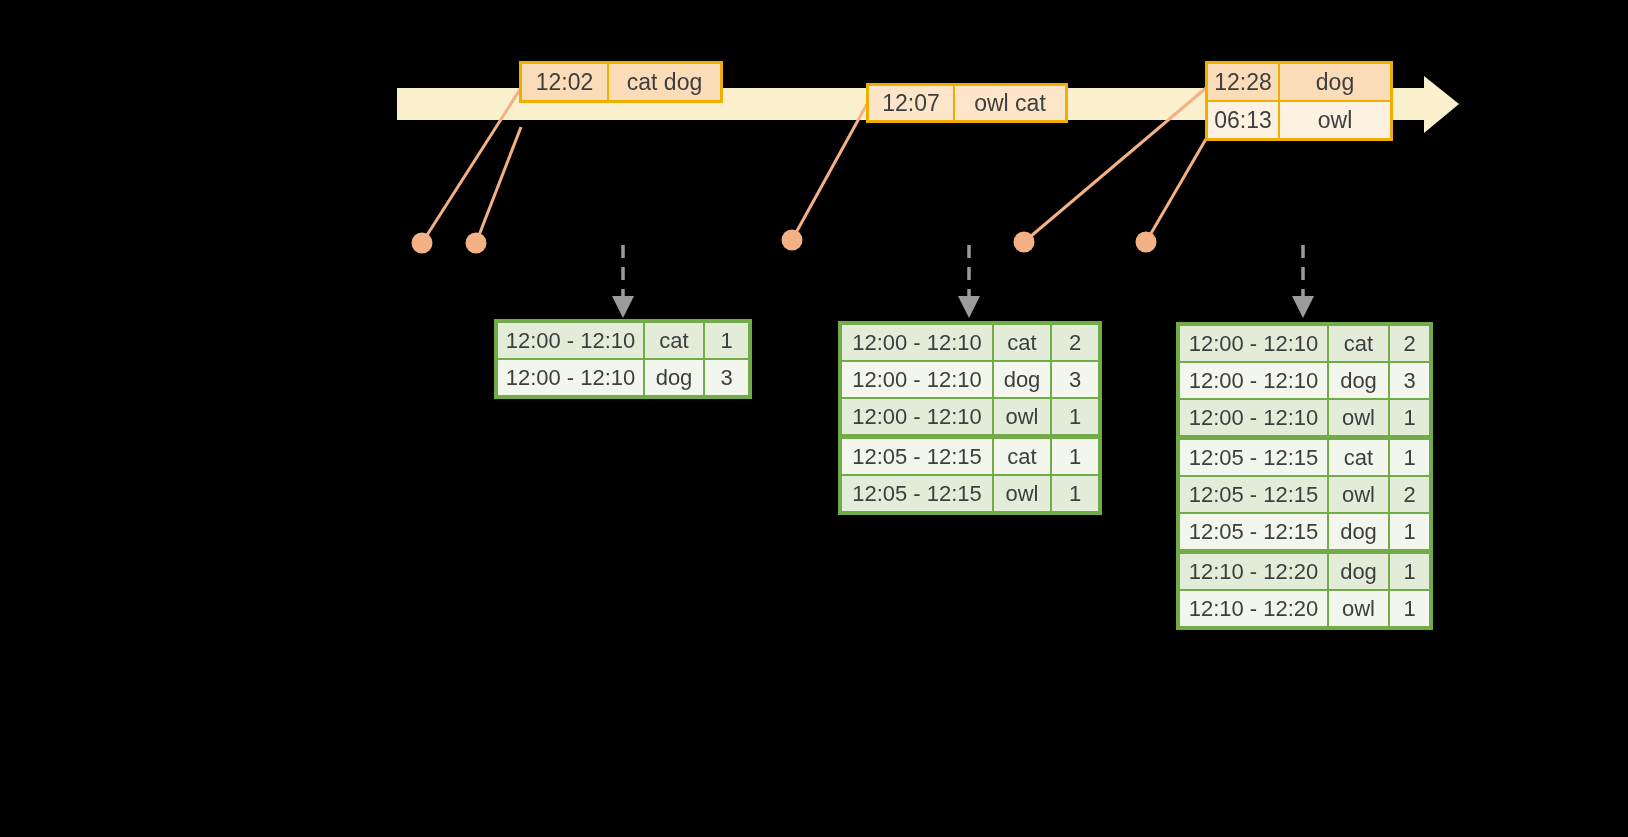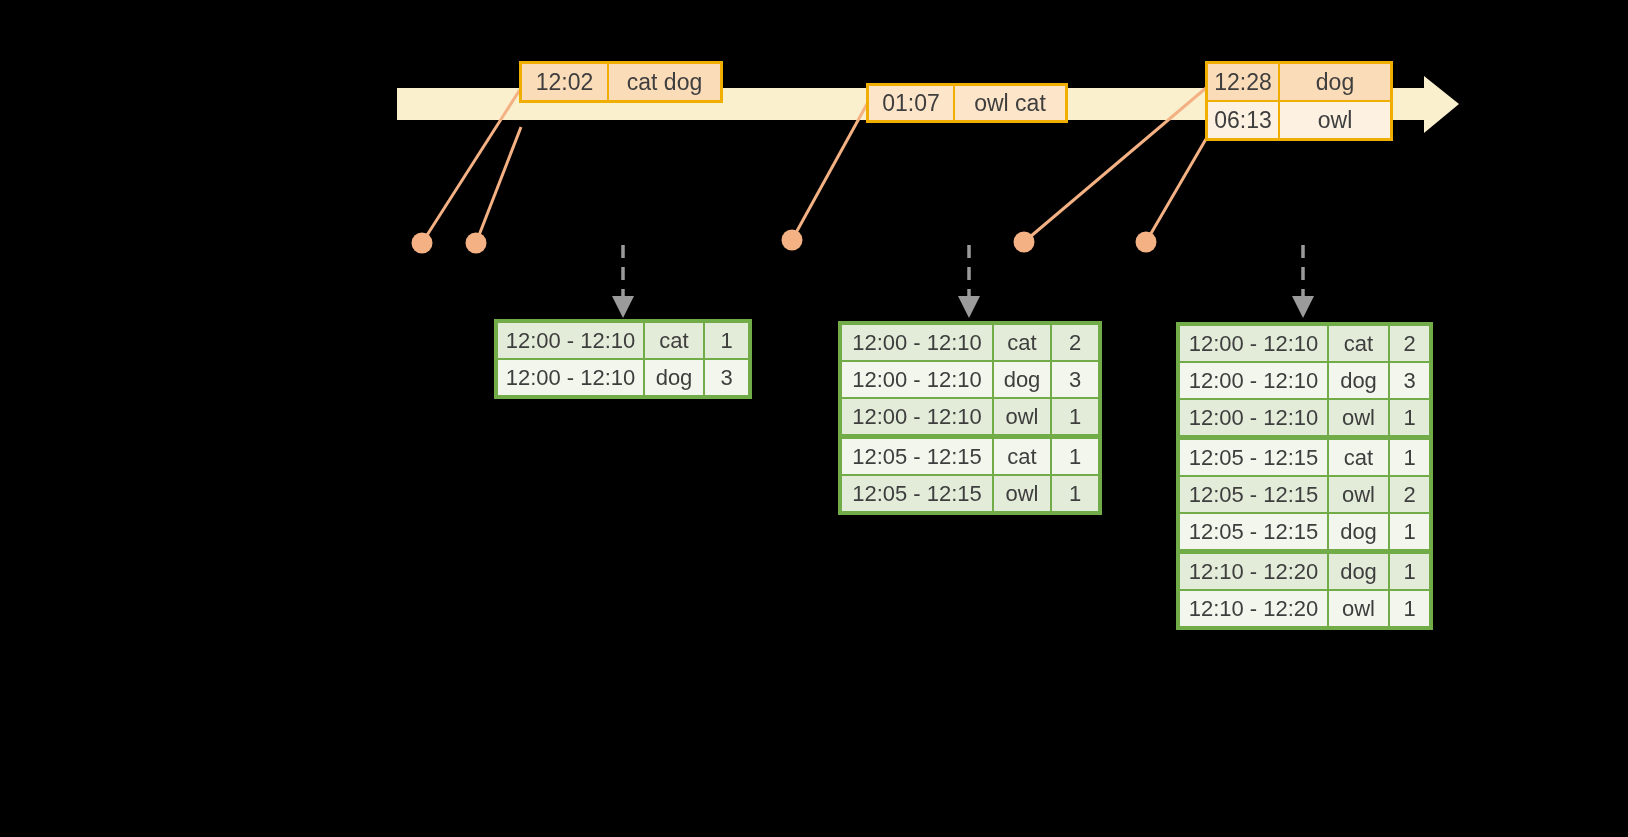--- a/index.html
+++ b/index.html
@@ -123,21 +123,21 @@
       <div class="erow">
         <div class="cell c-time">12:02</div>
         <div class="cell c-words">cat dog</div>
       </div>
 
     </div>
 
   <div class="etable" id="t2">
 
       <div class="erow">
-        <div class="cell c-time">01:07</div>
+        <div class="cell c-time">12:07</div>
         <div class="cell c-words">owl cat</div>
       </div>
     </div>
 
   <div class="etable" id="t3">
 
       <div class="erow">
         <div class="cell c-time">12:28</div>
         <div class="cell c-words">dog</div>
       </div>

